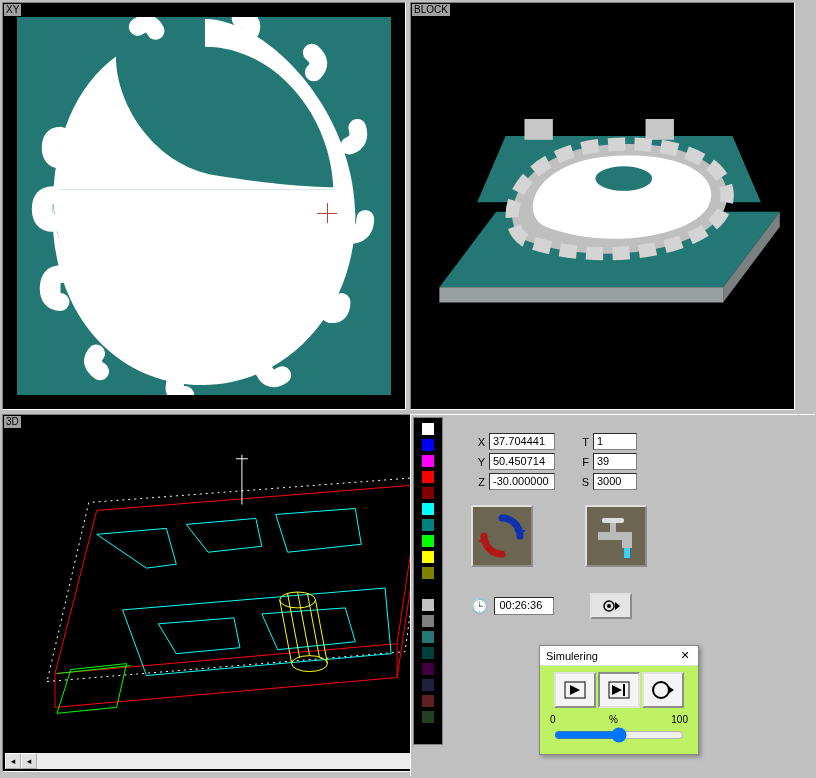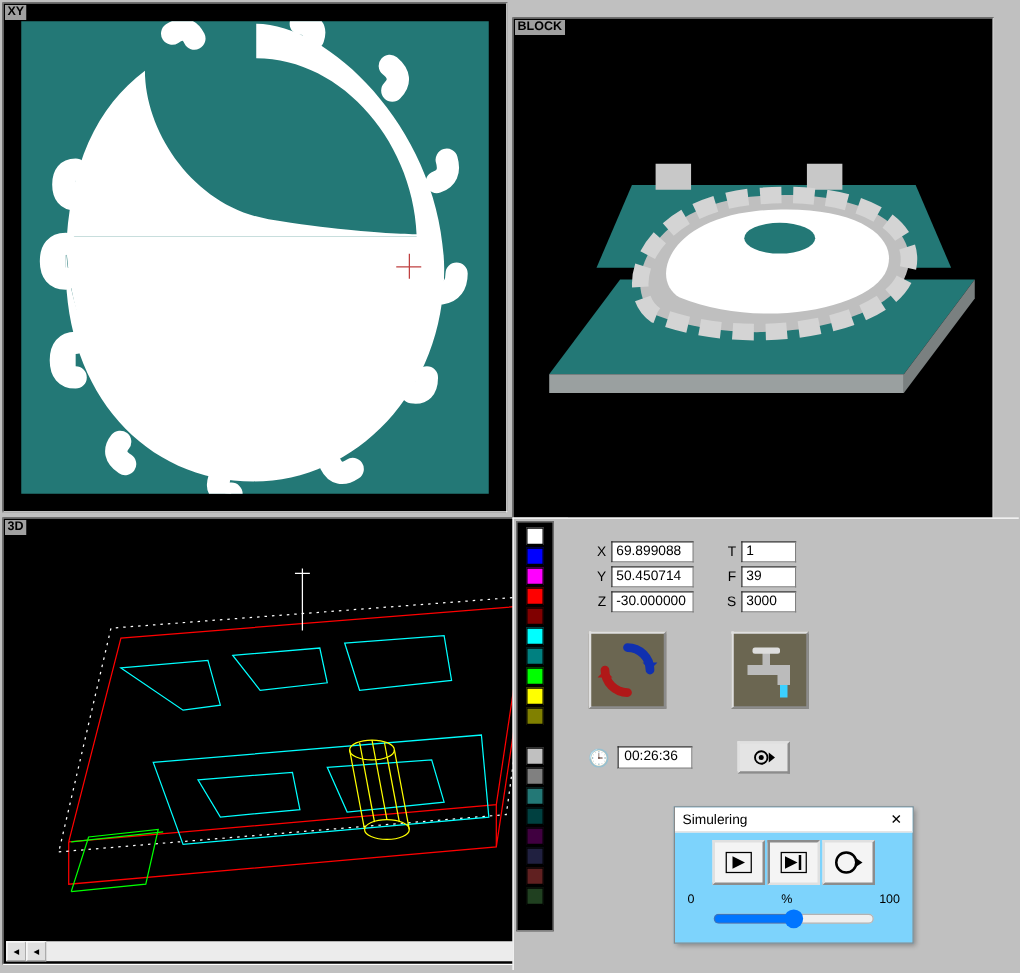--- a/index.html
+++ b/index.html
@@ -18,29 +18,29 @@
     border-left: 1px solid #808080;
     border-right: 1px solid #fff;
     border-bottom: 1px solid #fff;
   }
   .viewport-label {
     position: absolute;
     top: 1px; left: 1px;
     background: #a0a0a0;
     color: #000;
     font-size: 10px;
-    font-weight: bold;
+    font-weight: normal;
     padding: 0 2px;
     line-height: 12px;
     z-index: 10;
   }
   
   #vp-xy { left: 2px; top: 2px; width: 404px; height: 408px; }
   
-  #vp-block { left: 410px; top: 14px; width: 385px; height: 408px; }
+  #vp-block { left: 410px; top: 2px; width: 385px; height: 408px; }
   
   #vp-3d { left: 2px; top: 414px; width: 452px; height: 358px; }
   
   #right-panel {
     position: absolute;
     left: 410px; top: 414px;
     width: 405px; height: 362px;
     background: #c0c0c0;
     border-top: 1px solid #fff;
     border-left: 1px solid #fff;
@@ -102,22 +102,22 @@
     background: #e4e4e4;
     cursor: pointer;
     display: inline-flex;
     align-items: center;
     justify-content: center;
   }
   
   .sim-window {
     position: absolute;
     left: 128px; top: 230px;
-    width: 192px; height: 110px;
-    background: #7dd3fc;
+    width: 160px; height: 110px;
+    background: #bef264;
     border: 1px solid #888;
     box-shadow: 2px 2px 4px rgba(0,0,0,.3);
   }
   .sim-title {
     height: 20px;
     padding: 2px 6px;
     font-size: 11px;
     display:flex; align-items:center; justify-content:space-between;
     background: #fff;
     border-bottom: 1px solid #ddd;
@@ -292,21 +292,21 @@
       <div class="color-chip" style="background: rgb(64, 0, 64);"></div>
       <div class="color-chip" style="background: rgb(32, 32, 64);"></div>
       <div class="color-chip" style="background: rgb(96, 32, 32);"></div>
       <div class="color-chip" style="background: rgb(32, 64, 32);"></div>
       <div class="color-chip" style="background: rgb(0, 0, 0);"></div>
     </div>
 
   <div class="readouts">
     <div class="ro-row">
       <span class="ro-label">X</span>
-      <span class="ro-field">69.899088</span>
+      <span class="ro-field">37.704441</span>
       <span style="width:20px;"></span>
       <span class="ro-label">T</span>
       <span class="ro-field small">1</span>
     </div>
     <div class="ro-row">
       <span class="ro-label">Y</span>
       <span class="ro-field">50.450714</span>
       <span style="width:20px;"></span>
       <span class="ro-label">F</span>
       <span class="ro-field small">39</span>

